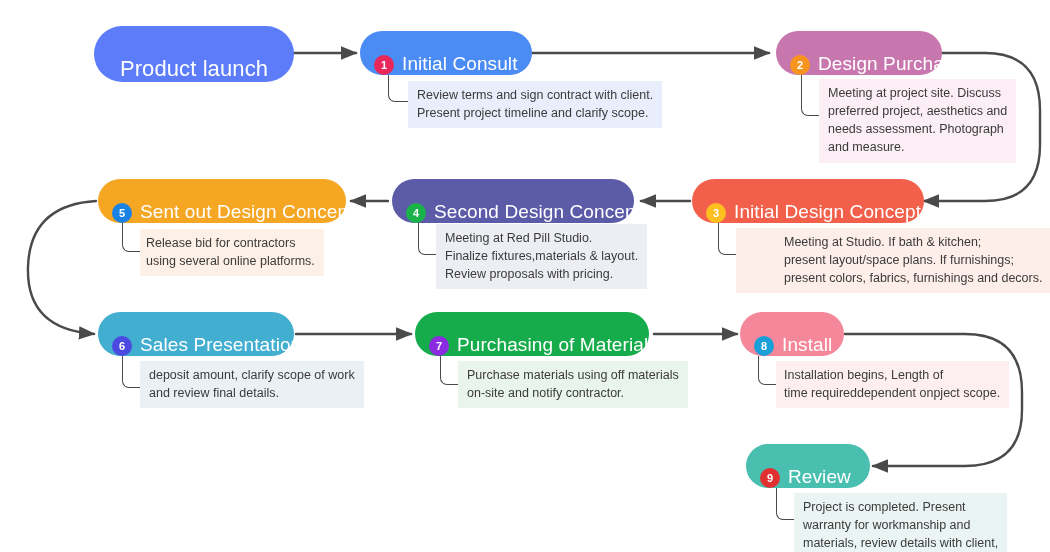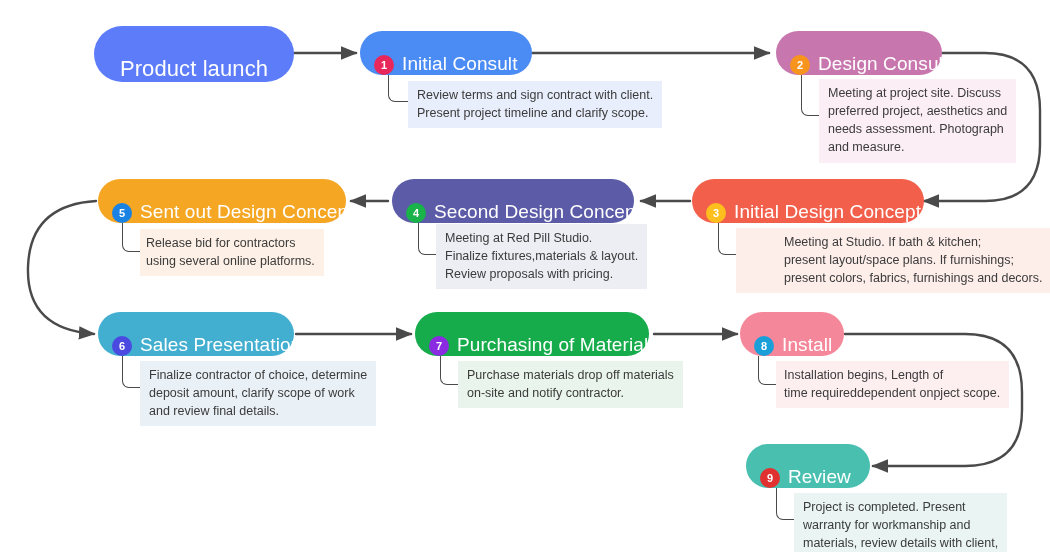--- a/index.html
+++ b/index.html
@@ -133,21 +133,21 @@
     <span class="node-label">Initial Consult</span>
   </div>
   <div class="bracket" style="left:388px; top:75px; width:22px; height:26px;"></div>
   <div class="note" style="left:408px; top:81px; background:#e8eefb;">
     <span class="note-line">Review terms and sign contract with client.</span>
     <span class="note-line">Present project timeline and clarify scope.</span>
   </div>
 
   <div class="node" style="left:776px; top:31px; width:166px; background:#c877ae;">
     <span class="badge" style="background:#f7941e;">2</span>
-    <span class="node-label">Design Consult</span>
+    <span class="node-label">Design Purchase</span>
   </div>
   <div class="bracket" style="left:801px; top:75px; width:20px; height:40px;"></div>
   <div class="note" style="left:819px; top:79px; background:#fbeef5;">
     <span class="note-line">Meeting at project site. Discuss</span>
     <span class="note-line">preferred project, aesthetics and</span>
     <span class="note-line">needs assessment. Photograph</span>
     <span class="note-line">and measure.</span>
   </div>
 
   <div class="node" style="left:692px; top:179px; width:232px; background:#f2604c;">
@@ -181,32 +181,31 @@
     <span class="note-line">Release bid for contractors</span>
     <span class="note-line">using several online platforms.</span>
   </div>
 
   <div class="node" style="left:98px; top:312px; width:196px; background:#42aed0;">
     <span class="badge" style="background:#4a4ae0;">6</span>
     <span class="node-label">Sales Presentation</span>
   </div>
   <div class="bracket" style="left:122px; top:356px; width:20px; height:31px;"></div>
   <div class="note" style="left:140px; top:361px; background:#e9f0f6;">
-    <span class="note-line">Finalize contractor of choice, determine</span>
     <span class="note-line">deposit amount, clarify scope of work</span>
     <span class="note-line">and review final details.</span>
   </div>
 
   <div class="node" style="left:415px; top:312px; width:234px; background:#16ac4b;">
     <span class="badge" style="background:#8a2be2;">7</span>
     <span class="node-label">Purchasing of Materials</span>
   </div>
   <div class="bracket" style="left:440px; top:356px; width:20px; height:28px;"></div>
   <div class="note" style="left:458px; top:361px; background:#e9f5ec;">
-    <span class="note-line">Purchase materials drop off materials</span>
+    <span class="note-line">Purchase materials using off materials</span>
     <span class="note-line">on-site and notify contractor.</span>
   </div>
 
   <div class="node" style="left:740px; top:312px; width:104px; background:#f4889a;">
     <span class="badge" style="background:#1a9fd8;">8</span>
     <span class="node-label">Install</span>
   </div>
   <div class="bracket" style="left:758px; top:356px; width:20px; height:28px;"></div>
   <div class="note" style="left:776px; top:361px; background:#fdeef0;padding-left:8px;">
     <span class="note-line">Installation begins, Length of</span>

